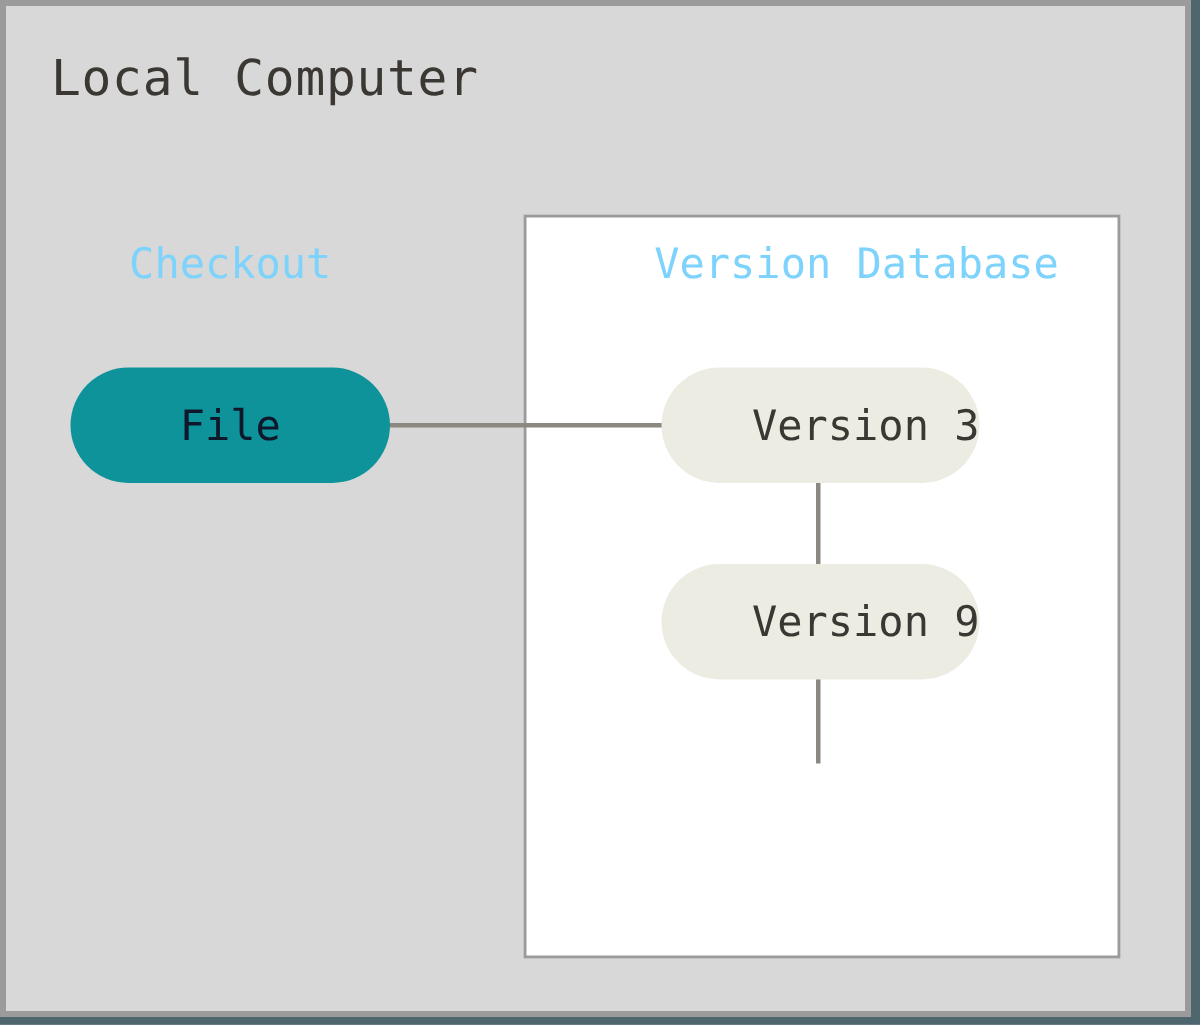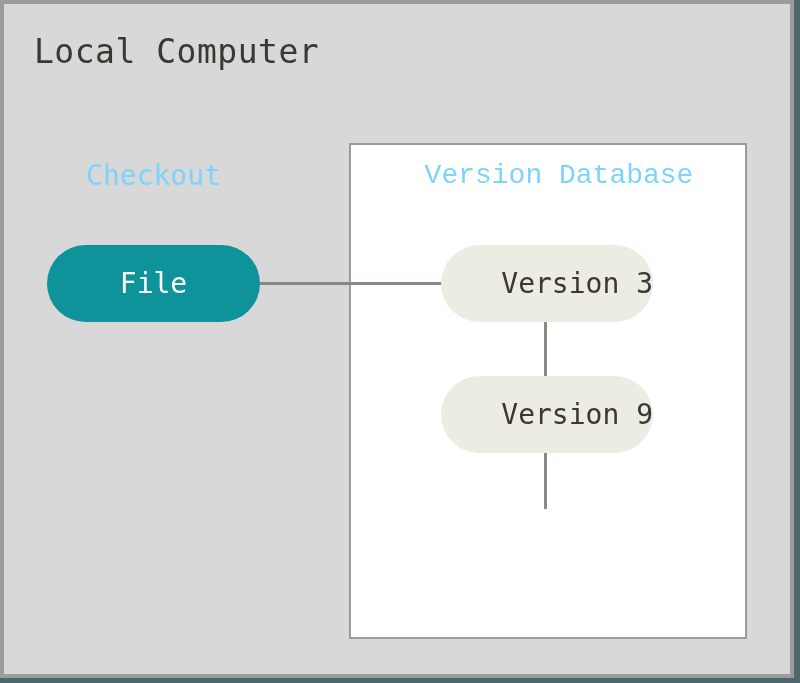--- a/index.html
+++ b/index.html
@@ -52,41 +52,40 @@
     position: absolute;
     left: 349px;
     top: 143px;
     width: 398px;
     height: 496px;
     box-sizing: border-box;
     background: #ffffff;
     border: 2px solid #9b9b9b;
   }
   .version-db-title {
-    left: 351px;
+    left: 363px;
     top: 162px;
     width: 416px;
-    font-family: Liberation Mono, monospace;
   }
   .pill {
     position: absolute;
     height: 77px;
     border-radius: 40px;
     display: flex;
     align-items: center;
     justify-content: center;
     font-size: 28px;
     line-height: 1;
   }
   .file-pill {
     left: 47px;
     top: 245px;
     width: 213px;
     background: #0e939b;
-    color: #ffffff;
+    color: #0f172a;
   }
   .version-pill {
     left: 441px;
     width: 212px;
     background: #edece3;
     color: #3b3733;
     justify-content: flex-end;
   }
   .pill-v3 { top: 245px; }
   .pill-v2 { top: 376px; }

